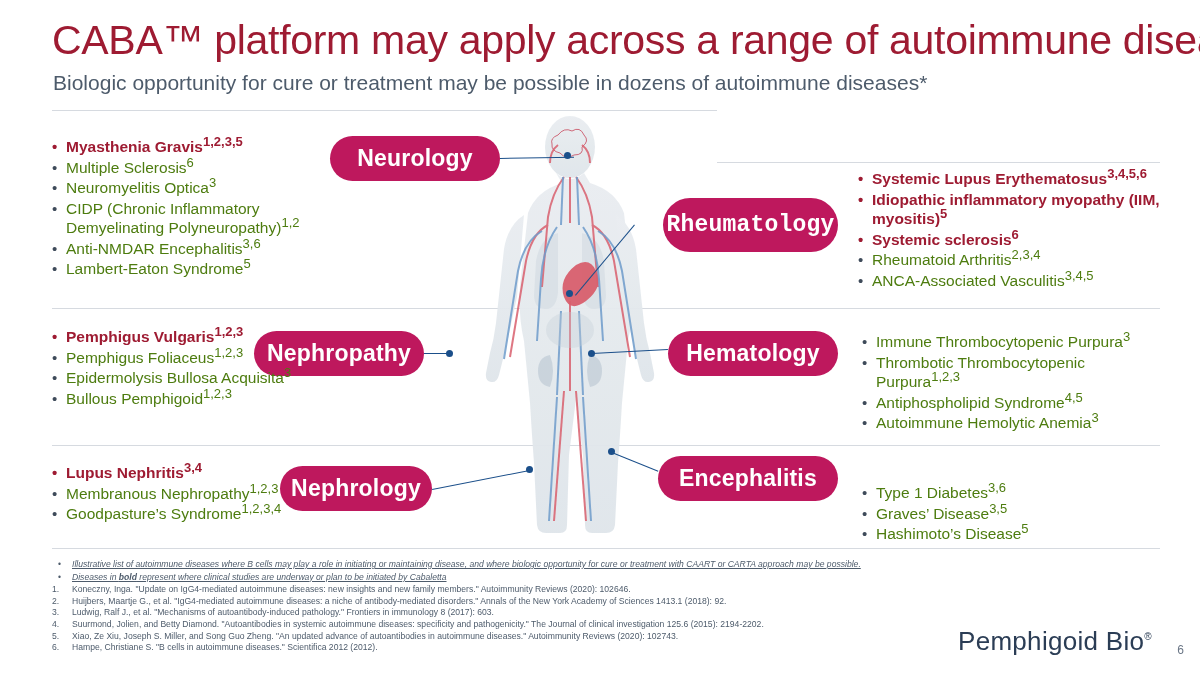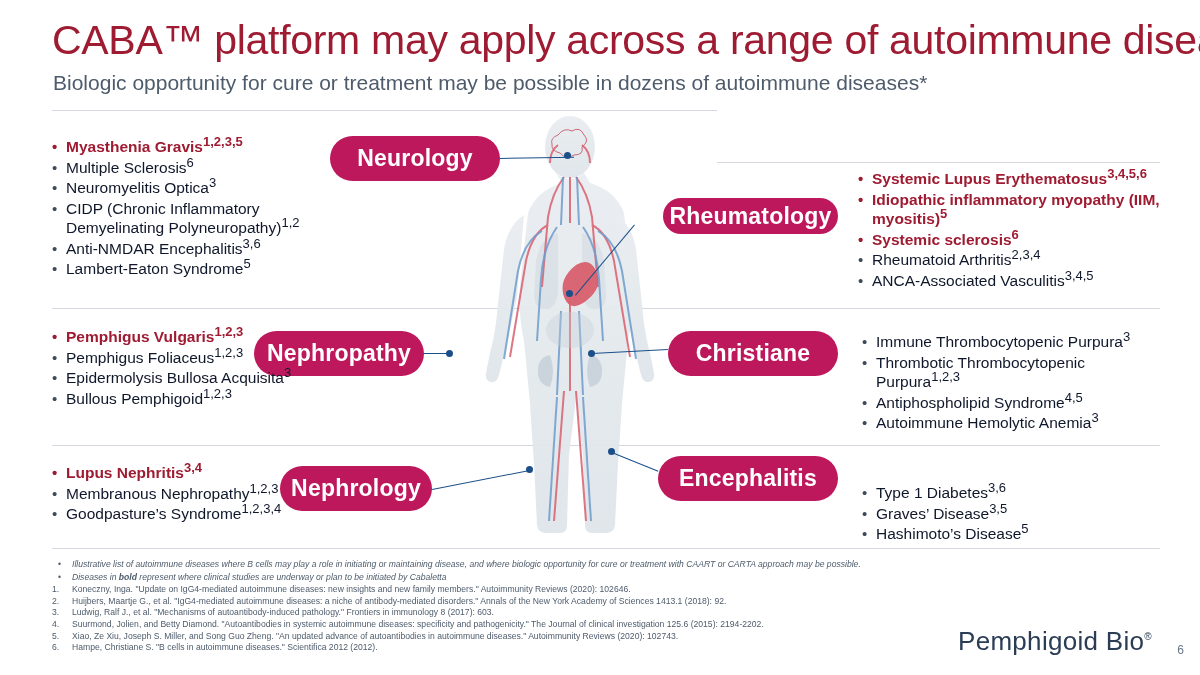--- a/index.html
+++ b/index.html
@@ -46,21 +46,21 @@
   .block { position: absolute; }
   .block ul {
     list-style: none;
     margin: 0; padding: 0;
   }
   .block li {
     position: relative;
     padding-left: 14px;
     font-size: 15.5px;
     line-height: 19.5px;
-    color: #0f172a;
+    color: #4d7c0f;
     margin-bottom: 1px;
   }
   .block li::before {
     content: "•";
     position: absolute;
     left: 0; top: 0;
     color: #3f4b5a;
     font-size: 15px;
   }
   .block li.bold {
@@ -108,20 +108,21 @@
     width: 1110px;
     font-size: 8.6px;
     line-height: 11.6px;
     color: #4d5b6b;
   }
   .footnotes .fn-bullet {
     position: relative;
     padding-left: 20px;
     font-style: italic;
     margin-bottom: 1px;
+    text-decoration: underline;
   }
   .footnotes .fn-bullet::before {
     content: "•";
     position: absolute; left: 6px; top: 0;
     font-style: normal;
   }
   .footnotes .fn-ref {
     position: relative;
     padding-left: 20px;
   }
@@ -223,23 +224,23 @@
         <path d="M160 240 q12 2 12 16 q0 14 -12 16 q-6 -16 0 -32z"></path>
       </g>
 
       <g opacity="0.35" fill="#c4ced8">
         <ellipse cx="140" cy="215" rx="24" ry="18"></ellipse>
       </g>
     </svg>
   </div>
 
   <div class="pill" style="left:330px; top:136px; width:170px; height:45px;">Neurology</div>
-  <div class="pill" style="left:663px; top:198px; width:175px; height:36px;">Rheumatology</div>
+  <div class="pill" style="left:663px; top:198px; width:175px; height:54px;font-family:Liberation Mono, monospace;">Rheumatology</div>
   <div class="pill" style="left:254px; top:331px; width:170px; height:45px;">Nephropathy</div>
-  <div class="pill" style="left:668px; top:331px; width:170px; height:45px;">Christiane</div>
+  <div class="pill" style="left:668px; top:331px; width:170px; height:45px;">Hematology</div>
   <div class="pill" style="left:280px; top:466px; width:152px; height:45px;">Nephrology</div>
   <div class="pill" style="left:658px; top:456px; width:180px; height:45px;">Encephalitis</div>
 
   <div class="connector" style="left:500px; top:158px; width:74px; transform: rotate(-1deg);"></div>
   <div class="dot" style="left:564px; top:152px;"></div>
 
   <div class="connector" style="left:575px; top:295px; width:92px; transform: rotate(-50deg);"></div>
   <div class="dot" style="left:566px; top:290px;"></div>
 
   <div class="connector" style="left:424px; top:353px; width:26px;"></div>

